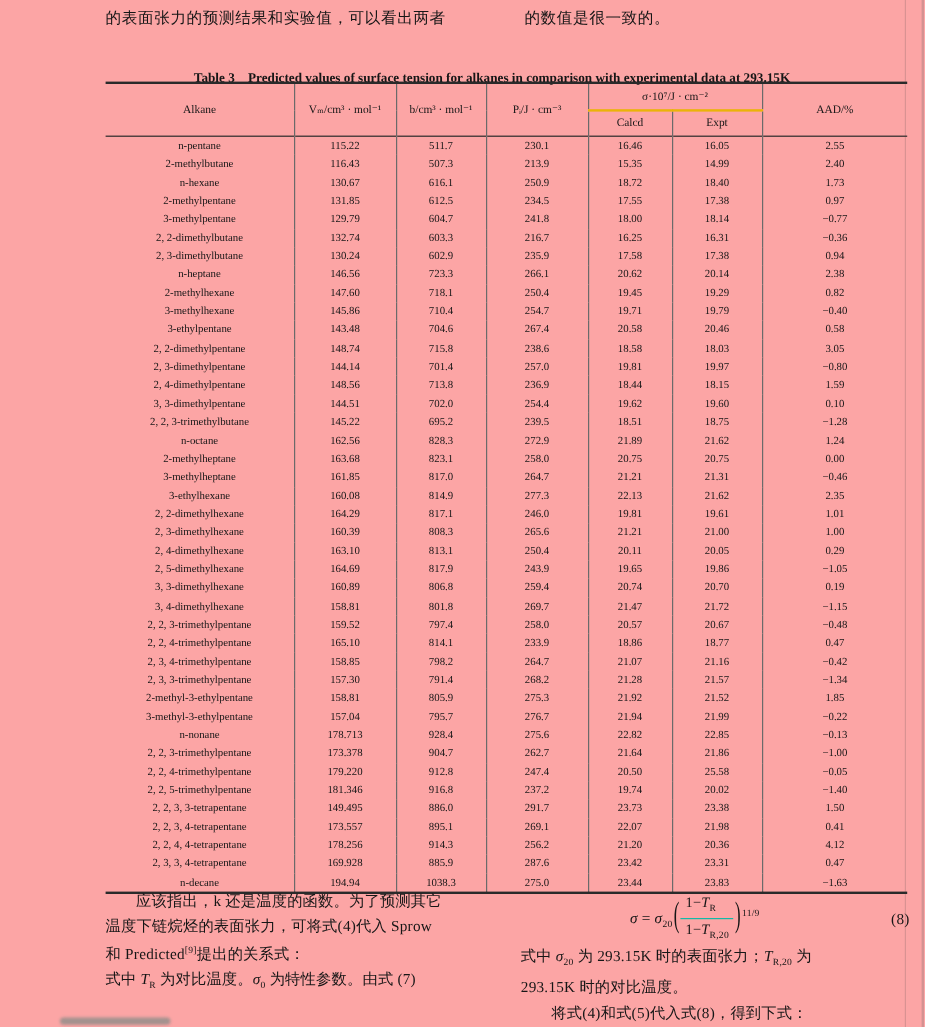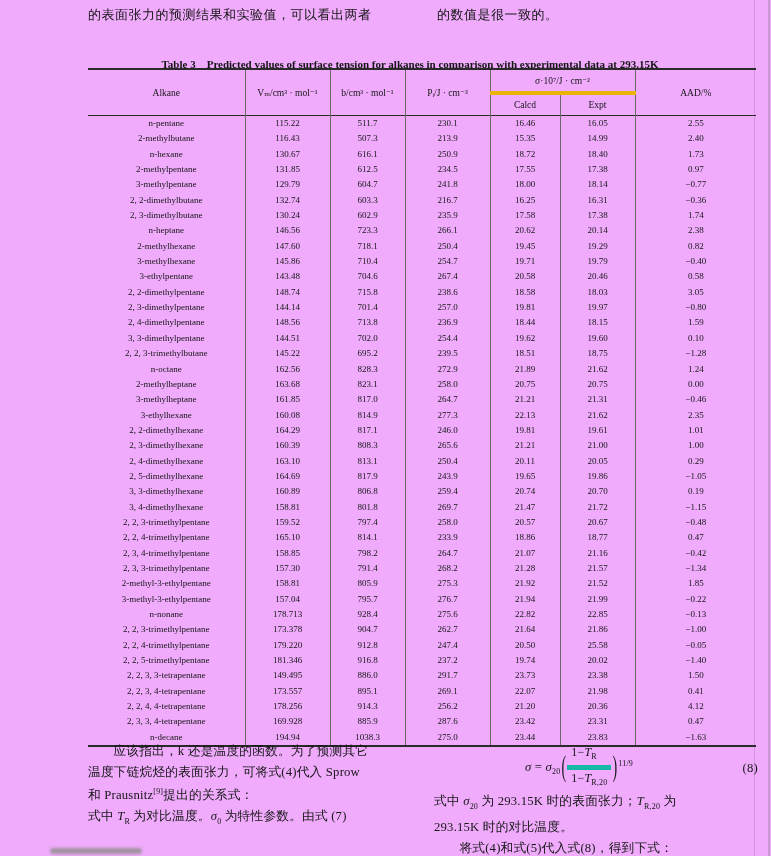--- a/index.html
+++ b/index.html
@@ -1,19 +1,19 @@
 <!DOCTYPE html>
 <html><head>
 <meta charset="utf-8">
 <style>
   html,body{margin:0;padding:0;background:#e8e8e6;}
   .page{
     position:relative;
     width:771px;height:856px;
-    background:#f0abfc;
+    background:#fca5a5;
     font-family:"Liberation Serif","DejaVu Serif",serif;
     color:#161616;
     overflow:hidden;
   }
   
   .intro{position:absolute;top:6px;left:88px;width:670px;font-size:13px;letter-spacing:.5px;}
   .intro .seg-right{position:absolute;left:349px;top:0;}
   
   .cap-zh{position:absolute;top:29px;left:88px;width:668px;text-align:center;font-weight:bold;font-size:12px;letter-spacing:.5px;}
   .cap-en{position:absolute;top:57px;left:60px;width:700px;text-align:center;font-weight:bold;font-size:11px;}
@@ -25,21 +25,21 @@
     border-top:2px solid #2a2a2a;
     border-bottom:2px solid #2a2a2a;
   }
   table.data th,table.data td{
     padding:0;text-align:center;font-weight:normal;
     white-space:nowrap;overflow:hidden;
   }
   table.data thead th{font-size:9.5px;}
   table.data thead{border-bottom:1.2px solid #2a2a2a;}
   table.data th.vline,table.data td.vline{border-left:1px solid #6a6a6a;}
-  th.sigma-span{border-bottom:4px solid #eab308;height:21px;}
+  th.sigma-span{border-bottom:2px solid #eab308;height:21px;}
   th.sub-h{height:20px;}
   tbody tr{height:15.35px;}
   tbody td{line-height:15.35px;}
   col.c-alkane{width:157px;}
   col.c-vm{width:85px;}
   col.c-b{width:75px;}
   col.c-p{width:85px;}
   col.c-calcd{width:70px;}
   col.c-expt{width:75px;}
   col.c-aad{width:121px;}
@@ -50,21 +50,21 @@
   .bright{top:745px;left:434px;width:324px;}
   .indent{text-indent:2em;}
   .eq-line{display:flex;align-items:center;justify-content:flex-end;}
   .eq-line .eq-body{flex:1;text-align:center;}
   .eq-num{width:34px;text-align:right;}
   i.v{font-style:italic;font-family:"Liberation Serif","DejaVu Serif",serif;}
   sub{font-size:8px;}
   sup{font-size:8px;}
   .frac{display:inline-block;vertical-align:middle;text-align:left;font-size:12px;line-height:14px;}
   .frac .fnum{display:block;padding:0 4px 1px;}
-  .frac .fden{display:block;border-top:5px solid #14b8a6;padding:1px 4px 0;}
+  .frac .fden{display:block;border-top:1px solid #14b8a6;padding:1px 4px 0;}
   .bigp{display:inline-block;transform:scaleY(2.1);font-size:14px;vertical-align:middle;padding:0 1px;}
   .eq8-exp{vertical-align:super;font-size:8px;}
   
   .scanline-r{position:absolute;top:0;left:754px;width:1px;height:856px;background:rgba(60,60,60,.18);}
   .scanline-edge{position:absolute;top:0;left:768px;width:2px;height:856px;background:rgba(90,90,90,.25);}
   .smudge{position:absolute;left:50px;top:848px;width:92px;height:6px;background:#8d8d89;border-radius:3px;filter:blur(1.5px);opacity:.8;}
 </style>
 </head>
 <body>
 
@@ -156,21 +156,21 @@
           <td class="vline">16.31</td>
           <td class="vline aad-cell">−0.36</td>
         </tr>
         <tr>
           <td>2, 3-dimethylbutane</td>
           <td class="vline">130.24</td>
           <td class="vline">602.9</td>
           <td class="vline">235.9</td>
           <td class="vline">17.58</td>
           <td class="vline">17.38</td>
-          <td class="vline aad-cell">1.74</td>
+          <td class="vline aad-cell">0.94</td>
         </tr>
         <tr>
           <td>n-heptane</td>
           <td class="vline">146.56</td>
           <td class="vline">723.3</td>
           <td class="vline">266.1</td>
           <td class="vline">20.62</td>
           <td class="vline">20.14</td>
           <td class="vline aad-cell">2.38</td>
         </tr>
@@ -470,21 +470,21 @@
           <td class="vline">23.44</td>
           <td class="vline">23.83</td>
           <td class="vline aad-cell">−1.63</td>
         </tr>
       </tbody>
   </table>
 
   <div class="bcol bleft">
     <div class="indent">应该指出，k 还是温度的函数。为了预测其它</div>
     <div>温度下链烷烃的表面张力，可将式(4)代入 Sprow</div>
-    <div><span>和 Prausnitz</span><sup>[9]</sup><span>提出的关系式：</span></div>
+    <div><span>和 Predicted</span><sup>[9]</sup><span>提出的关系式：</span></div>
     <div><span>式中 </span><i class="v">T</i><sub>R</sub><span> 为对比温度。</span><i class="v">σ</i><sub>0</sub><span> 为特性参数。由式 (7)</span></div>
 
   </div>
 
   <div class="bcol bright">
     <div class="eq-line">
       <span class="eq-body"><i class="v">σ</i><span> = </span><i class="v">σ</i><sub>20</sub><span class="bigp">(</span><span class="frac"><span class="fnum"><span>1−</span><i class="v">T</i><sub>R</sub></span><span class="fden"><span>1−</span><i class="v">T</i><sub>R,20</sub></span></span><span class="bigp">)</span><span class="eq8-exp">11/9</span></span>
       <span class="eq-num">(8)</span>
     </div>
     <div><span>式中 </span><i class="v">σ</i><sub>20</sub><span> 为 293.15K 时的表面张力；</span><i class="v">T</i><sub>R,20</sub><span> 为</span></div>

